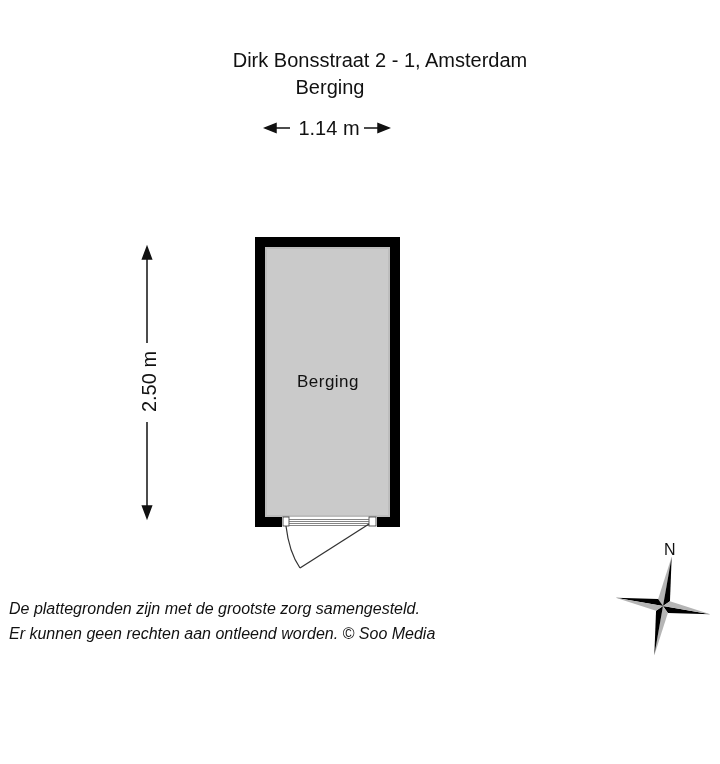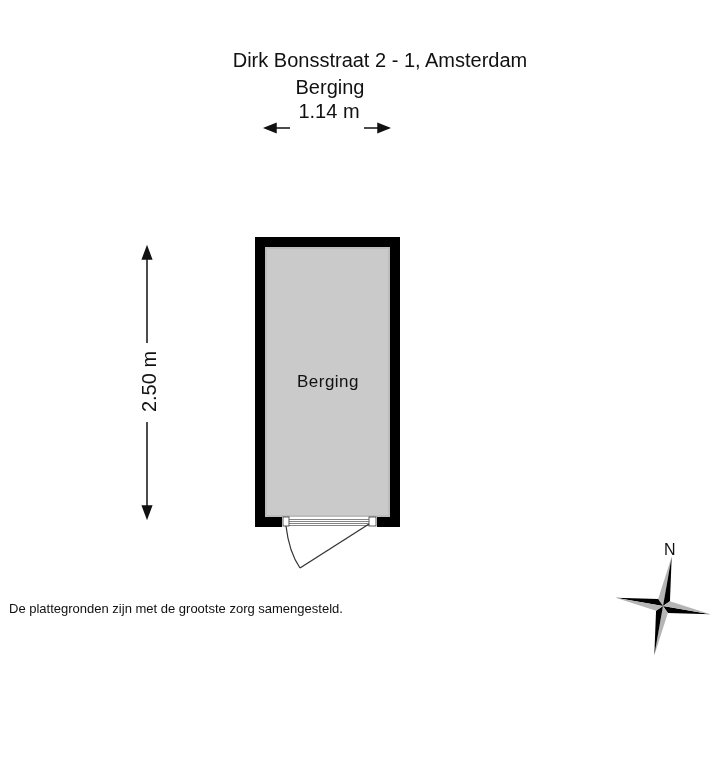--- a/index.html
+++ b/index.html
@@ -1,26 +1,26 @@
 <!DOCTYPE html>
 <html><head>
 <meta charset="utf-8">
 <style>
   html, body { margin:0; padding:0; background:#ffffff; }
   body { width:720px; height:764px; position:relative; overflow:hidden;
          font-family:"Liberation Sans", sans-serif; color:#111; }
   .title { position:absolute; left:0; width:720px; text-align:center; font-size:20px; }
   .t1 { top:49px;margin-left:20px; }
   .t2 { top:76px; left:-30px; }
-  .hdim { position:absolute; top:100px; left:0; width:658px; text-align:center; font-size:20px; }
+  .hdim { position:absolute; top:117px; left:0; width:658px; text-align:center; font-size:20px; }
   .room-label { position:absolute; left:258px; width:140px; top:372px; text-align:center;
                 font-size:17px; letter-spacing:0.5px; }
   .vdim-label { position:absolute; left:109px; top:370px; width:80px; text-align:center;
                 font-size:20px; transform:rotate(-90deg); transform-origin:center center; }
-  .disclaimer { position:absolute; left:9px; top:596px; font-size:13px; line-height:25px; }
+  .disclaimer { position:absolute; left:9px; top:596px; font-size:16px; line-height:25px;font-style:italic; }
   .north { position:absolute; left:664px; top:541px; font-size:16px; }
   svg { position:absolute; left:0; top:0; }
 </style>
 </head>
 <body>
 
 <div class="title t1">Dirk Bonsstraat 2 - 1, Amsterdam</div>
 <div class="title t2">Berging</div>
 
 <div class="hdim">
@@ -74,13 +74,14 @@
 </svg>
 
 <div class="vdim-label">2.50 m</div>
 
 <div class="room-label">Berging</div>
 
 <div class="north">N</div>
 
 <div class="disclaimer">
   <div>De plattegronden zijn met de grootste zorg samengesteld.</div>
+  <div>Er kunnen geen rechten aan ontleend worden. © Soo Media</div>
 </div>
 
 </body></html>

